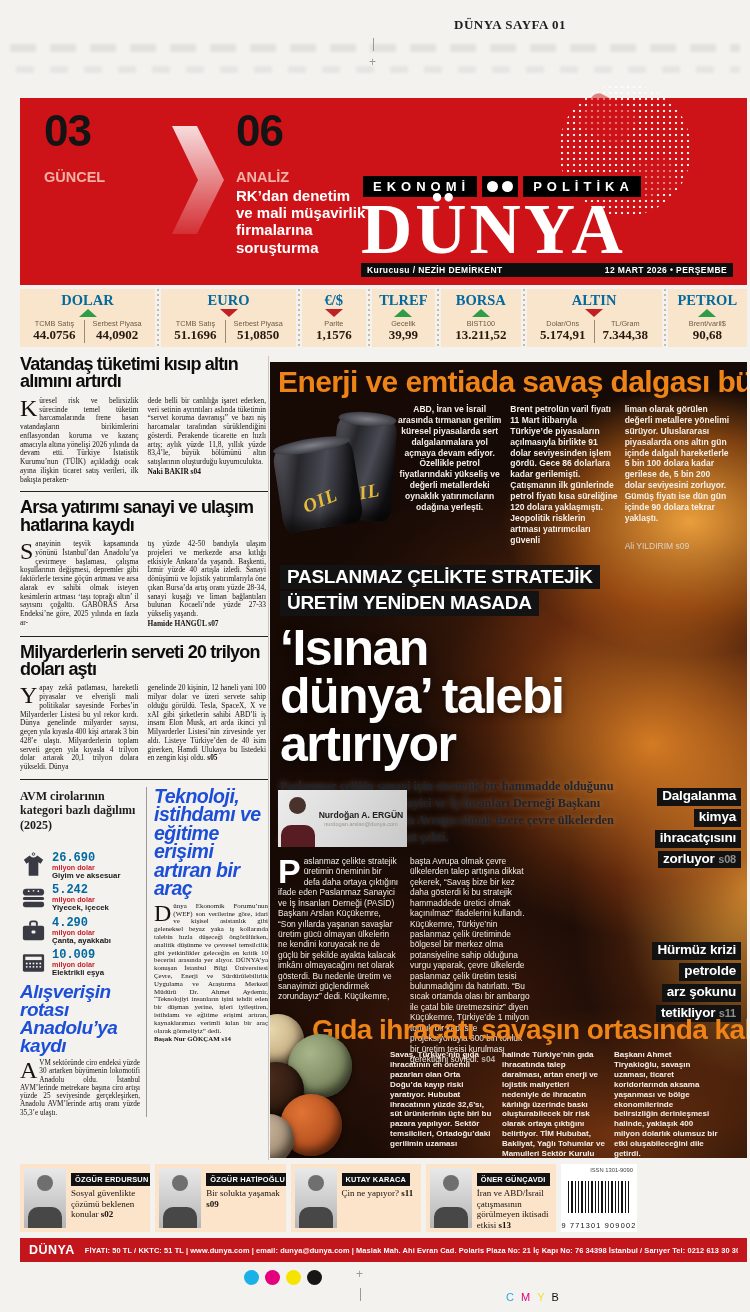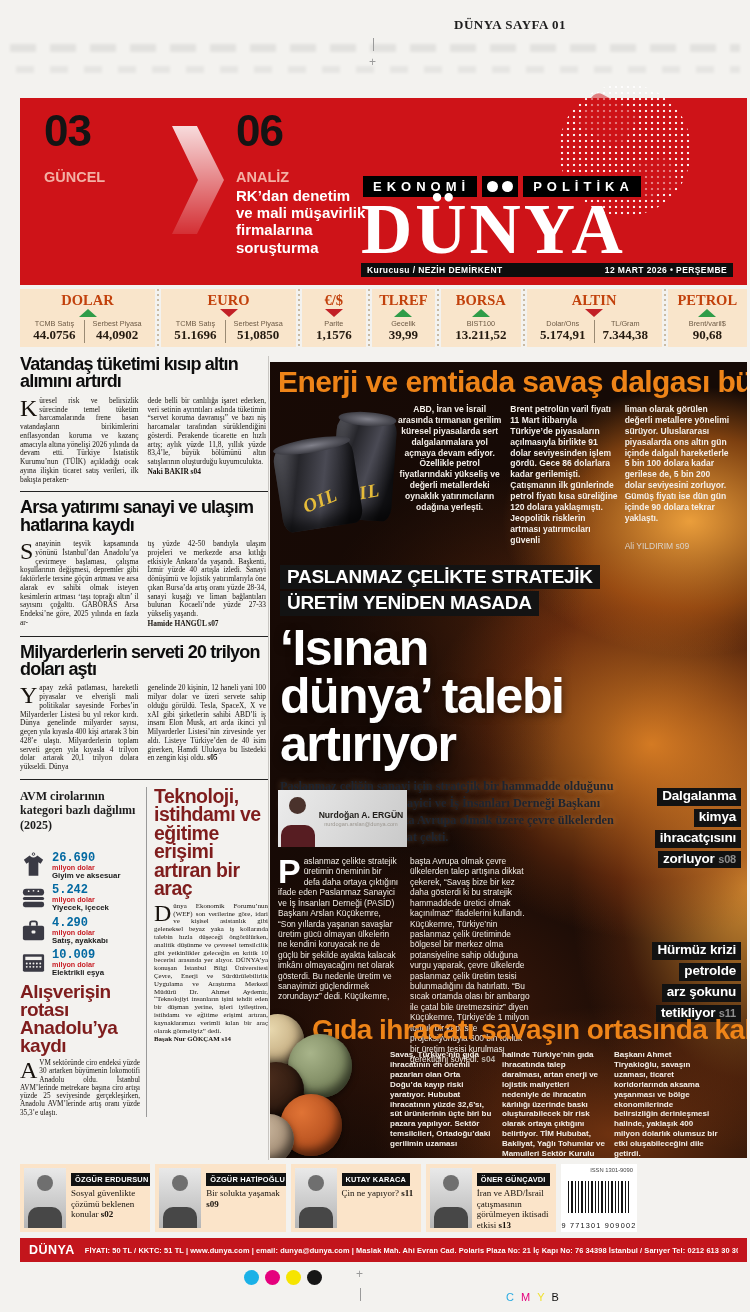--- a/index.html
+++ b/index.html
@@ -33,21 +33,21 @@
   .logo-dots{display:flex;gap:4px;background:#000;padding:5px 5px;}
   .logo-dots i{width:11px;height:11px;border-radius:50%;background:#fff;}
   .logo-word{font-family:"Liberation Serif",serif;font-weight:bold;color:#fff;font-size:71px;line-height:.88;letter-spacing:3px;}
   .logo-bar{display:flex;justify-content:space-between;align-items:center;background:#0d0d0d;color:#fff;font-size:8.5px;font-weight:bold;padding:2px 6px;letter-spacing:.4px;margin-top:3px;}
 
   
   .ticker{position:absolute;left:20px;top:289px;width:727px;height:58px;display:flex;}
   .tsep{width:6px;flex:none;background-image:repeating-linear-gradient(180deg,#c9baa3 0 2px,transparent 2px 5px);background-size:2px 100%;background-position:center top;background-repeat:no-repeat;}
   .tbox{background:#f9e5cb;display:flex;flex-direction:column;align-items:center;justify-content:center;padding:3px 0;overflow:hidden;}
   .tbox.w{flex:1.7;} .tbox.m{flex:1.0;} .tbox.s{flex:0.8;}
-  .ttl{font-family:"Liberation Serif",serif;font-weight:bold;font-size:14.5px;color:#c2410c;line-height:1;}
+  .ttl{font-family:"Liberation Serif",serif;font-weight:bold;font-size:14.5px;color:#0369a1;line-height:1;}
   .arr{width:0;height:0;border-left:9px solid transparent;border-right:9px solid transparent;margin:2px 0 3px;}
   .arr[data-dir="up"]{border-bottom:8px solid #2f9c48;}
   .arr[data-dir="down"]{border-top:8px solid #c22027;}
   .vals{display:flex;align-items:flex-end;}
   .vitem{text-align:center;padding:0 8px;}
   .vitem + .vitem{border-left:1px solid #9a8a74;}
   .vlbl{font-size:7.3px;color:#6d5a45;line-height:1.1;}
   .vval{font-family:"Liberation Serif",serif;font-weight:bold;font-size:13px;color:#241a10;line-height:1.15;}
 
   
@@ -62,21 +62,21 @@
 
   .bottomrow{display:flex;}
   .chartcol{width:120px;flex:none;padding-right:6px;}
   .techcol{flex:1;border-left:1px solid #9a9a9a;padding-left:7px;}
   .chart-title{font-size:12px;font-weight:bold;color:#1c1c1c;line-height:1.2;margin:2px 0 20px;font-family:Liberation Serif, serif;}
   .chart-item{display:flex;gap:5px;margin-bottom:4px;align-items:flex-start;}
   .ci-icon{width:27px;height:27px;flex:none;}
   .ci-val{font-size:12px;font-weight:800;color:#0369a1;line-height:1;font-family:Liberation Mono, monospace;}
   .ci-unit{font-size:7.2px;font-weight:bold;color:#c81d24;line-height:1.1;}
   .ci-lbl{font-size:7.8px;font-weight:bold;color:#191919;line-height:1.1;}
-  .subhead{font-size:19px;font-weight:800;color:#7f1d1d;line-height:.95;letter-spacing:-.5px;margin:5px 0 4px;}
+  .subhead{font-size:19px;font-weight:800;color:#1d4ed8;line-height:.95;letter-spacing:-.5px;margin:5px 0 4px;font-style:italic;}
   .techcol .subhead{font-size:19.5px;margin-top:0;}
   .smallbody{font-family:"Liberation Serif",serif;font-size:7.2px;line-height:1.15;color:#17120d;text-align:justify;}
   .techcol .smallbody{font-size:6.9px;line-height:1.13;}
 
   
   .feature{position:absolute;left:270px;top:362px;width:477px;height:796px;color:#fff;overflow:hidden;background-color:#150a06;
     background-image:
       linear-gradient(100deg,rgba(24,10,5,.88) 0%,rgba(24,10,5,.3) 42%,rgba(0,0,0,0) 58%),
       radial-gradient(ellipse 250px 180px at 88% 20%,rgba(246,166,62,.95) 0%,rgba(210,108,24,.55) 48%,rgba(0,0,0,0) 75%),
       radial-gradient(ellipse 300px 250px at 80% 48%,rgba(240,140,40,.85) 0%,rgba(170,70,18,.35) 55%,rgba(0,0,0,0) 78%),
@@ -350,21 +350,21 @@
 
         <div class="chart-item">
           <svg class="ci-icon" viewBox="0 0 28 28" fill="#3a3a44">
               <path d="M10.5 9 V6.5 a2 2 0 0 1 2-2 h3 a2 2 0 0 1 2 2 V9" fill="none" stroke="#3a3a44" stroke-width="2"></path>
               <rect x="3" y="9" width="22" height="15" rx="2"></rect>
               <rect x="12" y="14" width="4" height="3" rx="1" fill="#f3f2ef"></rect>
             </svg>
           <div>
               <div class="ci-val">4.290</div>
               <div class="ci-unit">milyon dolar</div>
-              <div class="ci-lbl">Satış, ayakkabı</div>
+              <div class="ci-lbl">Çanta, ayakkabı</div>
             </div>
         </div>
 
         <div class="chart-item">
           <svg class="ci-icon" viewBox="0 0 28 28" fill="#3a3a44">
               <rect x="3" y="5.5" width="22" height="18" rx="1.5"></rect>
               <rect x="5.5" y="8" width="17" height="3.5" fill="#f3f2ef"></rect>
               <g fill="#f3f2ef">
                 <circle cx="7" cy="15" r="1"></circle>
                 <circle cx="10.5" cy="15" r="1"></circle>

